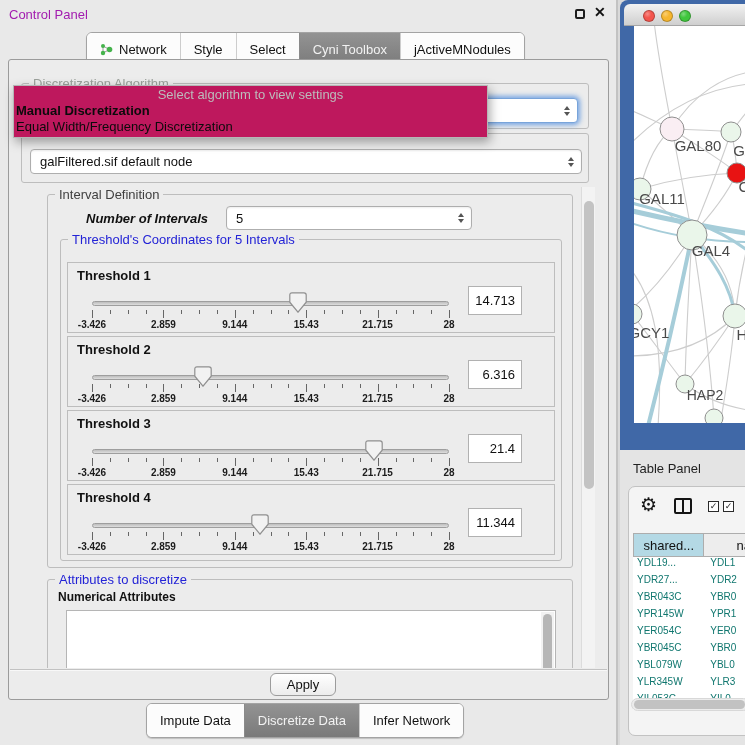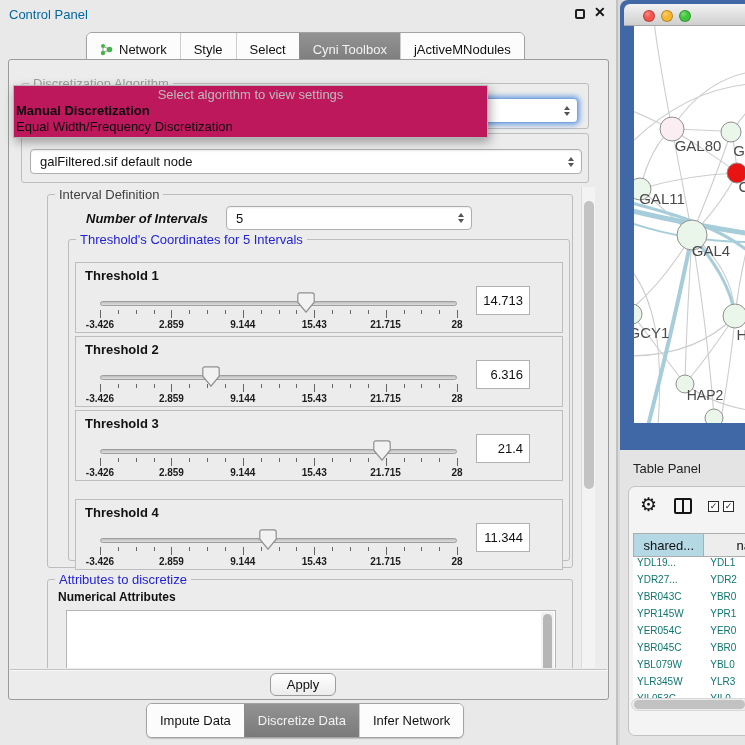--- a/index.html
+++ b/index.html
@@ -2,21 +2,21 @@
 <html><head>
 <meta charset="utf-8">
 <style>
   * { margin:0; padding:0; box-sizing:border-box; }
   html,body { width:745px; height:745px; overflow:hidden; }
   body { position:relative; background:#d9d9d9; font-family:"Liberation Sans",sans-serif; }
 
   
   .window-left { position:absolute; left:0; top:0; width:618px; height:745px;
     background:#e9e9e9; border-right:2px solid #c2c2c2; }
-  .titlebar-title { position:absolute; left:9px; top:7px; font-size:13px; color:#0369a1; }
+  .titlebar-title { position:absolute; left:9px; top:7px; font-size:13px; color:#a21caf; }
   .float-btn { position:absolute; left:575px; top:9px; width:10px; height:10px;
     border:2px solid #1d1d1d; border-radius:2px; background:transparent; }
   .close-btn { position:absolute; left:594px; top:4px; font-size:14px; font-weight:900; color:#111; }
 
   .seg-tabs { position:absolute; display:flex; height:35px; border:1px solid #a3a3a3;
     border-radius:6px; background:#fcfcfc; overflow:hidden; box-shadow:0 1px 1px rgba(0,0,0,.18); }
   .seg-tabs.top { top:32px; left:86px; }
   .seg-tabs.bottom { top:703px; left:146px; }
   .seg { display:flex; align-items:center; gap:6px; padding:0 13px; font-size:13px;
     color:#111; border-left:1px solid #cdcdcd; background:#fcfcfc; white-space:nowrap; }
@@ -184,21 +184,21 @@
 
         <div style="position:absolute; left:38px; top:16px; font-size:13px; font-weight:bold; color:#111;font-style:italic;">Number of Intervals</div>
         <div class="combo" style="left:178px; top:11px; width:246px; height:24px;">
           <span>5</span>
           <span class="stepper">
             <span class="arr-up"></span>
               <span class="arr-dn"></span>
           </span>
         </div>
 
-        <div class="group" style="left:20px; top:44px; width:502px; height:322px;">
+        <div class="group" style="left:12px; top:44px; width:502px; height:322px;">
           <span class="group-title t-blue">Threshold's Coordinates for 5 Intervals</span>
           <div id="thr-container">
               <div class="thr-panel" style="top: 22px;">
                 <div class="thr-title">Threshold 1</div>
                 <div class="thr-track"></div>
                 <div class="tick major" style="left:24.0px"></div>
                 <div class="tick-label" style="left:24.0px">-3.426</div>
                 <div class="tick minor" style="left:41.9px"></div>
                 <div class="tick minor" style="left:59.7px"></div>
                 <div class="tick minor" style="left:77.6px"></div>
@@ -292,21 +292,21 @@
                 <div class="tick minor" style="left:327.5px"></div>
                 <div class="tick minor" style="left:345.3px"></div>
                 <div class="tick minor" style="left:363.2px"></div>
                 <div class="tick major" style="left:381.0px"></div>
                 <div class="tick-label" style="left:381.0px">28</div>
                 <svg class="thr-thumb" style="left:297.0px" viewBox="0 0 18 21">
                   <path d="M3,0.8 L15,0.8 Q17.2,0.8 17.2,3 L17.2,10.2 L9,20.2 L0.8,10.2 L0.8,3 Q0.8,0.8 3,0.8 Z" fill="#f2f2f2" stroke="#8f8f8f" stroke-width="1.2"></path>
                 </svg>
                 <input class="thr-value" value="21.4" style="">
               </div>
-              <div class="thr-panel" style="top: 244px; margin-top: 15px;">
+              <div class="thr-panel" style="top: 244px;">
                 <div class="thr-title">Threshold 4</div>
                 <div class="thr-track"></div>
                 <div class="tick major" style="left:24.0px"></div>
                 <div class="tick-label" style="left:24.0px">-3.426</div>
                 <div class="tick minor" style="left:41.9px"></div>
                 <div class="tick minor" style="left:59.7px"></div>
                 <div class="tick minor" style="left:77.6px"></div>
                 <div class="tick major" style="left:95.4px"></div>
                 <div class="tick-label" style="left:95.4px">2.859</div>
                 <div class="tick minor" style="left:113.3px"></div>

